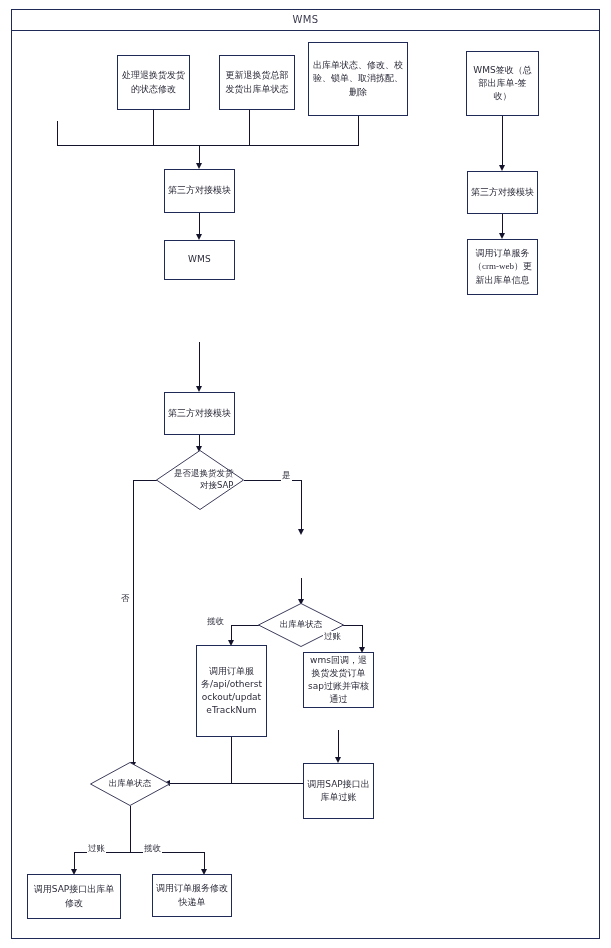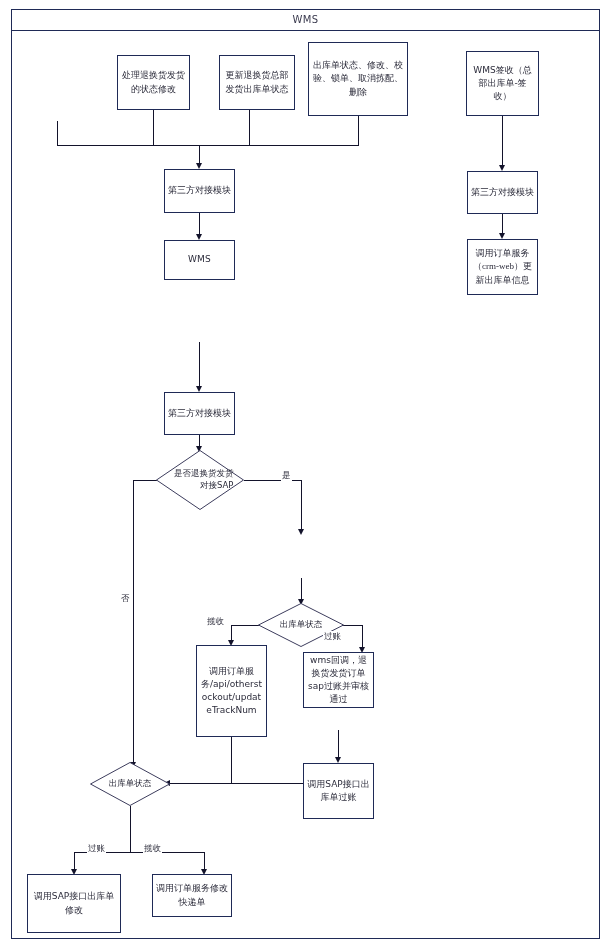--- a/index.html
+++ b/index.html
@@ -224,21 +224,21 @@
 
   <div class="seg v" style="left:130px; top:806px; height:46px;"></div>
   <div class="seg h" style="left:74px; top:852px; width:131px;"></div>
   <div class="seg v" style="left:74px; top:852px; height:20px;"></div>
   <div class="arrow down" style="left:70.5px; top:869px;"></div>
   <div class="seg v" style="left:204px; top:852px; height:20px;"></div>
   <div class="arrow down" style="left:200.5px; top:869px;"></div>
   <div class="edge-label" style="left:87px; top:843px;">过账</div>
   <div class="edge-label" style="left:143px; top:843px;">揽收</div>
 
-  <div class="node" style="left:27px; top:874px; width:94px; height:59px;">调用SAP接口出库单修改</div>
+  <div class="node" style="left:27px; top:874px; width:94px; height:45px;">调用SAP接口出库单修改</div>
   <div class="node" style="left:152px; top:874px; width:80px; height:43px;">调用订单服务修改快递单</div>
 
   <div class="seg v" style="left:502px; top:116px; height:52px;"></div>
   <div class="arrow down" style="left:498.5px; top:165px;"></div>
 
   <div class="node" style="left:467px; top:171px; width:71px; height:43px;">第三方对接模块</div>
   <div class="seg v" style="left:502px; top:214px; height:22px;"></div>
   <div class="arrow down" style="left:498.5px; top:233px;"></div>
 
   <div class="node" style="left:467px; top:239px; width:71px; height:56px;font-family:Liberation Serif, serif;">调用订单服务（crm-web）更新出库单信息</div>

